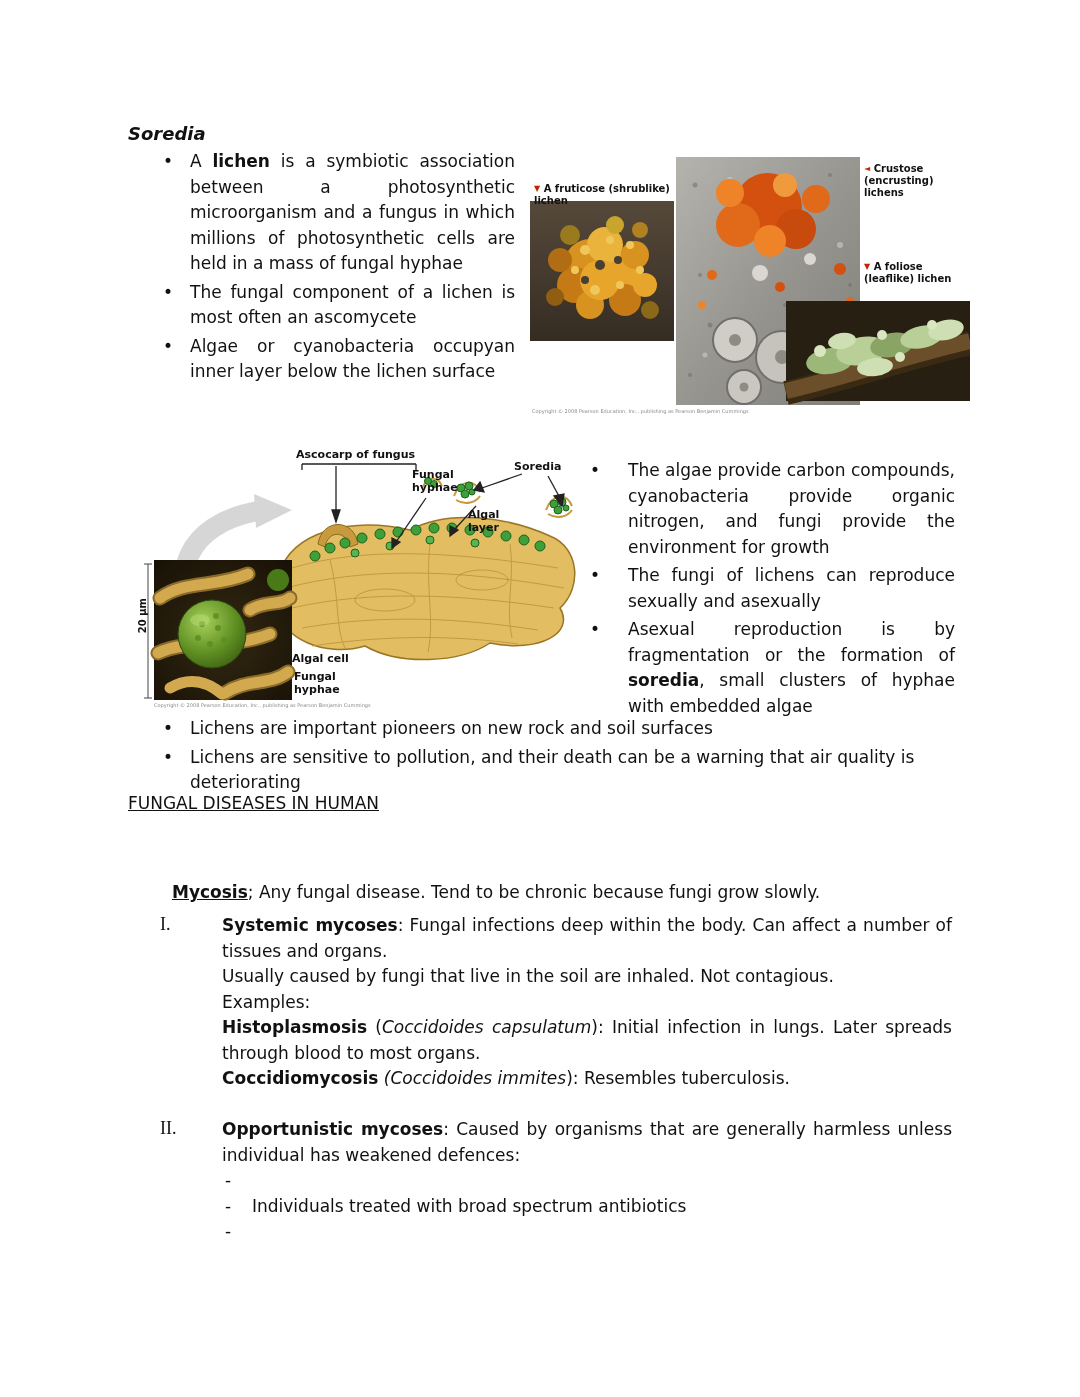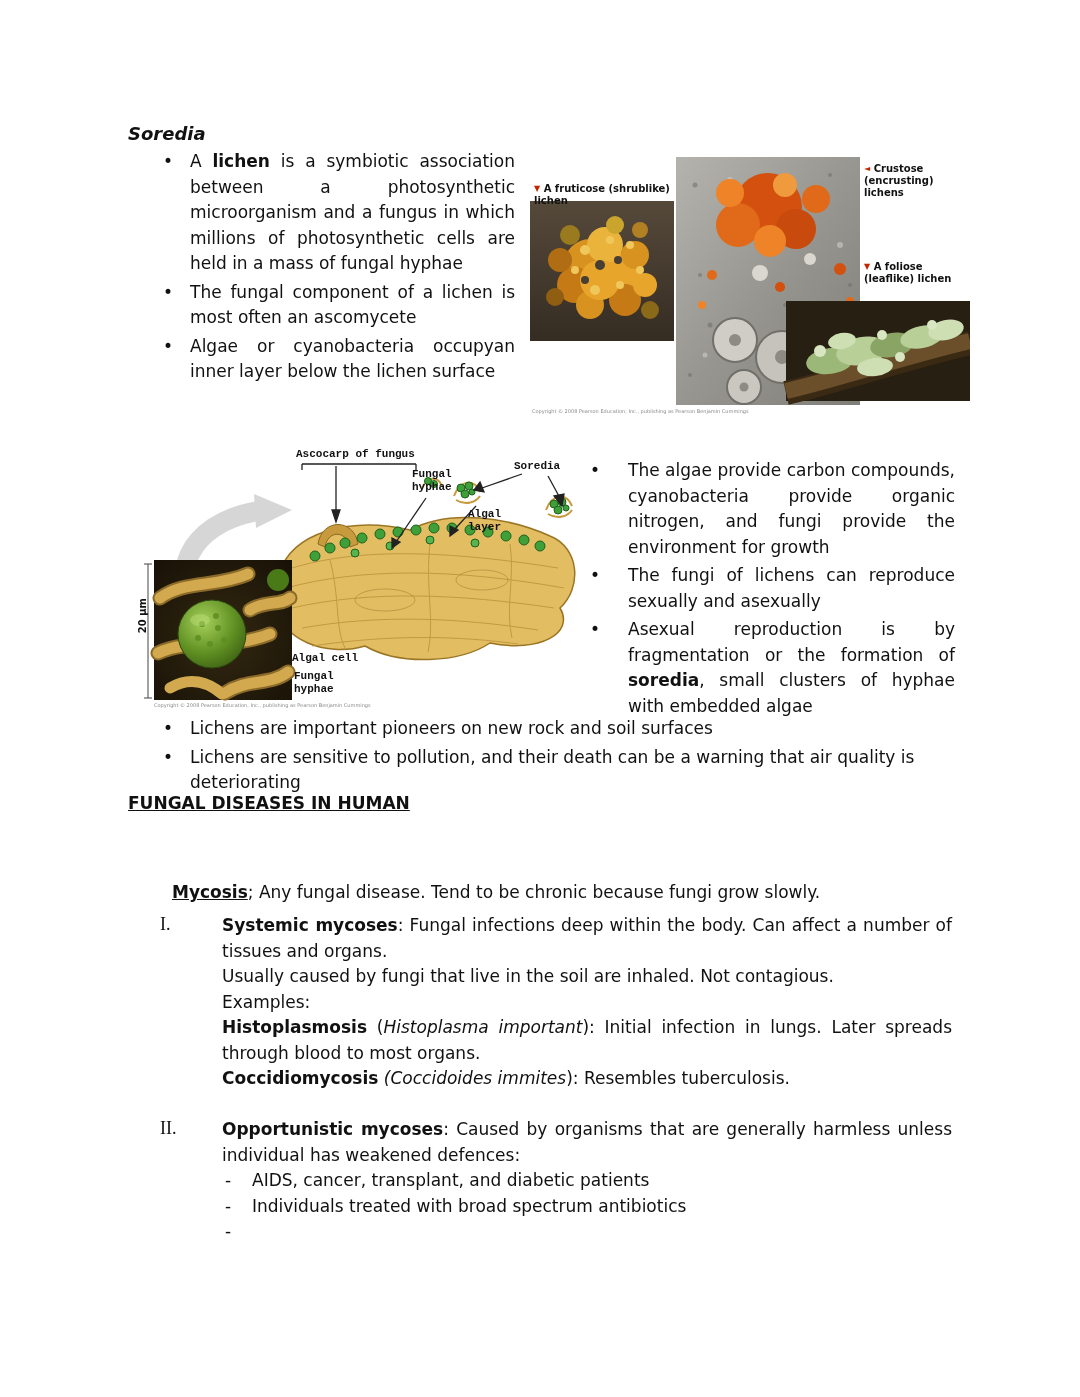--- a/index.html
+++ b/index.html
@@ -15,30 +15,30 @@
     color: #111;
     overflow: hidden;
   }
   .abs { position: absolute; }
   .jt { text-align: justify; }
   .doc-title { font-weight: bold; font-style: italic; font-size: 18px; }
   .bullet-row { display: flex; margin-bottom: 3px; }
   .bullet-dot { flex: 0 0 27px; width: 27px; }
   .bullet-txt { flex: 1 1 auto; }
   .rc .bullet-dot { flex: 0 0 38px; width: 38px; }
-  .h-underline { font-weight: bold; text-decoration: underline; }
+  .h-underline { font-weight: normal; text-decoration: underline; }
   .term { font-weight: bold; text-decoration: underline; }
   .roman { font-family: "Liberation Serif", serif; font-size: 18px; }
   .it { font-style: italic; }
   .dash-row { display: flex; }
   .dash-col { flex: 0 0 30px; width: 30px; padding-left: 3px; }
   .fig { position: absolute; }
   .fig-label { position: absolute; font-weight: bold; font-size: 10px; line-height: 12px; color: #111; }
   .tri { color: #c22600; font-size: 8px; vertical-align: 1px; }
-  .f2-label { position: absolute; font-weight: bold; font-size: 11px; line-height: 13px; color: #111; font-family: Liberation Mono, monospace; }
+  .f2-label { position: absolute; font-weight: bold; font-size: 11px; line-height: 13px; color: #111; }
   .copyright { position: absolute; font-size: 5px; line-height: 6px; color: #8a8a8a; width: 230px; }
   .scale-label {
     position: absolute; left: 0px; top: 150px;
     writing-mode: vertical-rl; transform: rotate(180deg);
     font-size: 10px; font-weight: bold; color: #111;
   }
 </style>
 </head>
 <body>
 
@@ -357,30 +357,29 @@
   <div class="abs" style="left:128px; top:880px; width:826px;margin-left:44px;">
     <span class="term">Mycosis</span><span>; Any fungal disease. Tend to be chronic because fungi grow slowly.</span>
   </div>
 
 
   <div class="abs roman" style="left:160px; top:912px;">I.</div>
   <div class="abs" style="left:222px; top:913px; width:730px;">
     <p class="jt"><b>Systemic mycoses</b><span>: Fungal infections deep within the body. Can affect a number of tissues and organs.</span></p>
     <p>Usually caused by fungi that live in the soil are inhaled. Not contagious.</p>
     <p>Examples:</p>
-    <p class="jt"><b>Histoplasmosis</b><span> (</span><span class="it">Histoplasma important</span><span>): Initial infection in lungs. Later spreads through blood to most organs.</span></p>
+    <p class="jt"><b>Histoplasmosis</b><span> (</span><span class="it">Coccidoides capsulatum</span><span>): Initial infection in lungs. Later spreads through blood to most organs.</span></p>
     <p><b>Coccidiomycosis</b><span class="it"> (</span><span class="it">Coccidoides immites</span><span>): Resembles tuberculosis.</span></p>
   </div>
 
   <div class="abs roman" style="left:160px; top:1116px;">II.</div>
   <div class="abs" style="left:222px; top:1117px; width:730px;">
     <p class="jt"><b>Opportunistic mycoses</b><span>: Caused by organisms that are generally harmless unless individual has weakened defences:</span></p>
     <div class="dash-row">
       <span class="dash-col">-</span>
-      <span>AIDS, cancer, transplant, and diabetic patients</span>
     </div>
     <div class="dash-row">
       <span class="dash-col">-</span>
       <span>Individuals treated with broad spectrum antibiotics</span>
     </div>
     <div class="dash-row">
       <span class="dash-col">-</span>
     </div>
   </div>
 

